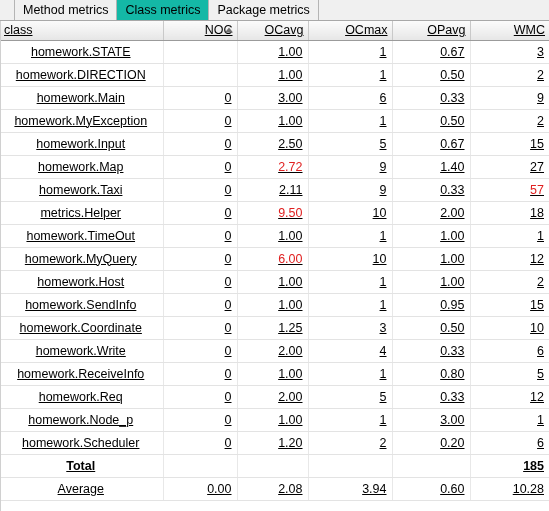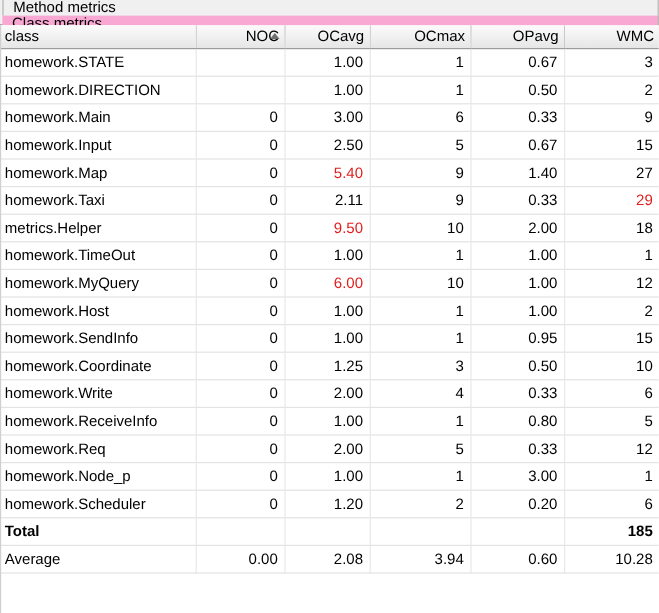--- a/index.html
+++ b/index.html
@@ -24,52 +24,52 @@
     flex-direction: column;
   }
 
   
   .tabstrip {
     height: 21px;
     background: #f0f0f0;
     display: flex;
     align-items: stretch;
     border-bottom: 1px solid #a8a8a8;
-    padding-left: 2px;
+    padding-left: 14px;
     box-sizing: border-box;
-    flex-direction: column;
   }
   .tab {
     display: flex;
     align-items: center;
     padding: 0 8px 0 8px;
     font-size: 12.5px;
     line-height: 1;
     color: #000;
     background: #f0f0f0;
     border-right: 1px solid #b4b4b4;
     cursor: default;
     white-space: nowrap;
   }
   .tab:first-child { border-left: 1px solid #b4b4b4; }
   .tab.selected {
-    background: #f9a8d4;
+    background: #14b8a6;
   }
 
   
   .table-wrap {
     flex: 1 1 auto;
     overflow: hidden;
     background: #ffffff;
   }
   table.metrics {
     border-collapse: collapse;
     width: 549px;
     table-layout: fixed;
     font-size: 12.5px;
+    text-decoration: underline;
   }
   table.metrics col.c-class  { width: 163px; }
   table.metrics col.c-noc    { width: 74px; }
   table.metrics col.c-ocavg  { width: 71px; }
   table.metrics col.c-ocmax  { width: 84px; }
   table.metrics col.c-opavg  { width: 78px; }
   table.metrics col.c-wmc    { width: 79px; }
 
   thead th {
     height: 19px;
@@ -104,21 +104,21 @@
     border-bottom: 1px solid #e3e3e3;
     border-right: 1px solid #e8e8e8;
     padding: 0 5px 0 4px;
     box-sizing: border-box;
     white-space: nowrap;
     overflow: hidden;
     color: #000;
     background: #ffffff;
   }
   tbody td:last-child { border-right: none; }
-  td.cell-left  { text-align: left; }
+  td.cell-left  { text-align: center; }
   td.cell-right { text-align: right; }
   td.warn { color: #e02020; }
   tr.summary td { font-weight: bold; margin-top: 16px; }
   tr.summary-avg td { font-weight: normal; }
 
   .leftedge {
     position: absolute;
     left: 0; top: 21px; bottom: 0;
     width: 1px;
     background: #d0d0d0;
@@ -193,42 +193,50 @@
           </tr>
           <tr>
             <td class="cell-left">homework.Main</td>
             <td class="cell-right">0</td>
             <td class="cell-right">3.00</td>
             <td class="cell-right">6</td>
             <td class="cell-right">0.33</td>
             <td class="cell-right">9</td>
           </tr>
           <tr>
+            <td class="cell-left">homework.MyException</td>
+            <td class="cell-right">0</td>
+            <td class="cell-right">1.00</td>
+            <td class="cell-right">1</td>
+            <td class="cell-right">0.50</td>
+            <td class="cell-right">2</td>
+          </tr>
+          <tr>
             <td class="cell-left">homework.Input</td>
             <td class="cell-right">0</td>
             <td class="cell-right">2.50</td>
             <td class="cell-right">5</td>
             <td class="cell-right">0.67</td>
             <td class="cell-right">15</td>
           </tr>
           <tr>
             <td class="cell-left">homework.Map</td>
             <td class="cell-right">0</td>
-            <td class="cell-right warn">5.40</td>
+            <td class="cell-right warn">2.72</td>
             <td class="cell-right">9</td>
             <td class="cell-right">1.40</td>
             <td class="cell-right">27</td>
           </tr>
           <tr>
             <td class="cell-left">homework.Taxi</td>
             <td class="cell-right">0</td>
             <td class="cell-right">2.11</td>
             <td class="cell-right">9</td>
             <td class="cell-right">0.33</td>
-            <td class="cell-right warn">29</td>
+            <td class="cell-right warn">57</td>
           </tr>
           <tr>
             <td class="cell-left">metrics.Helper</td>
             <td class="cell-right">0</td>
             <td class="cell-right warn">9.50</td>
             <td class="cell-right">10</td>
             <td class="cell-right">2.00</td>
             <td class="cell-right">18</td>
           </tr>
           <tr>

